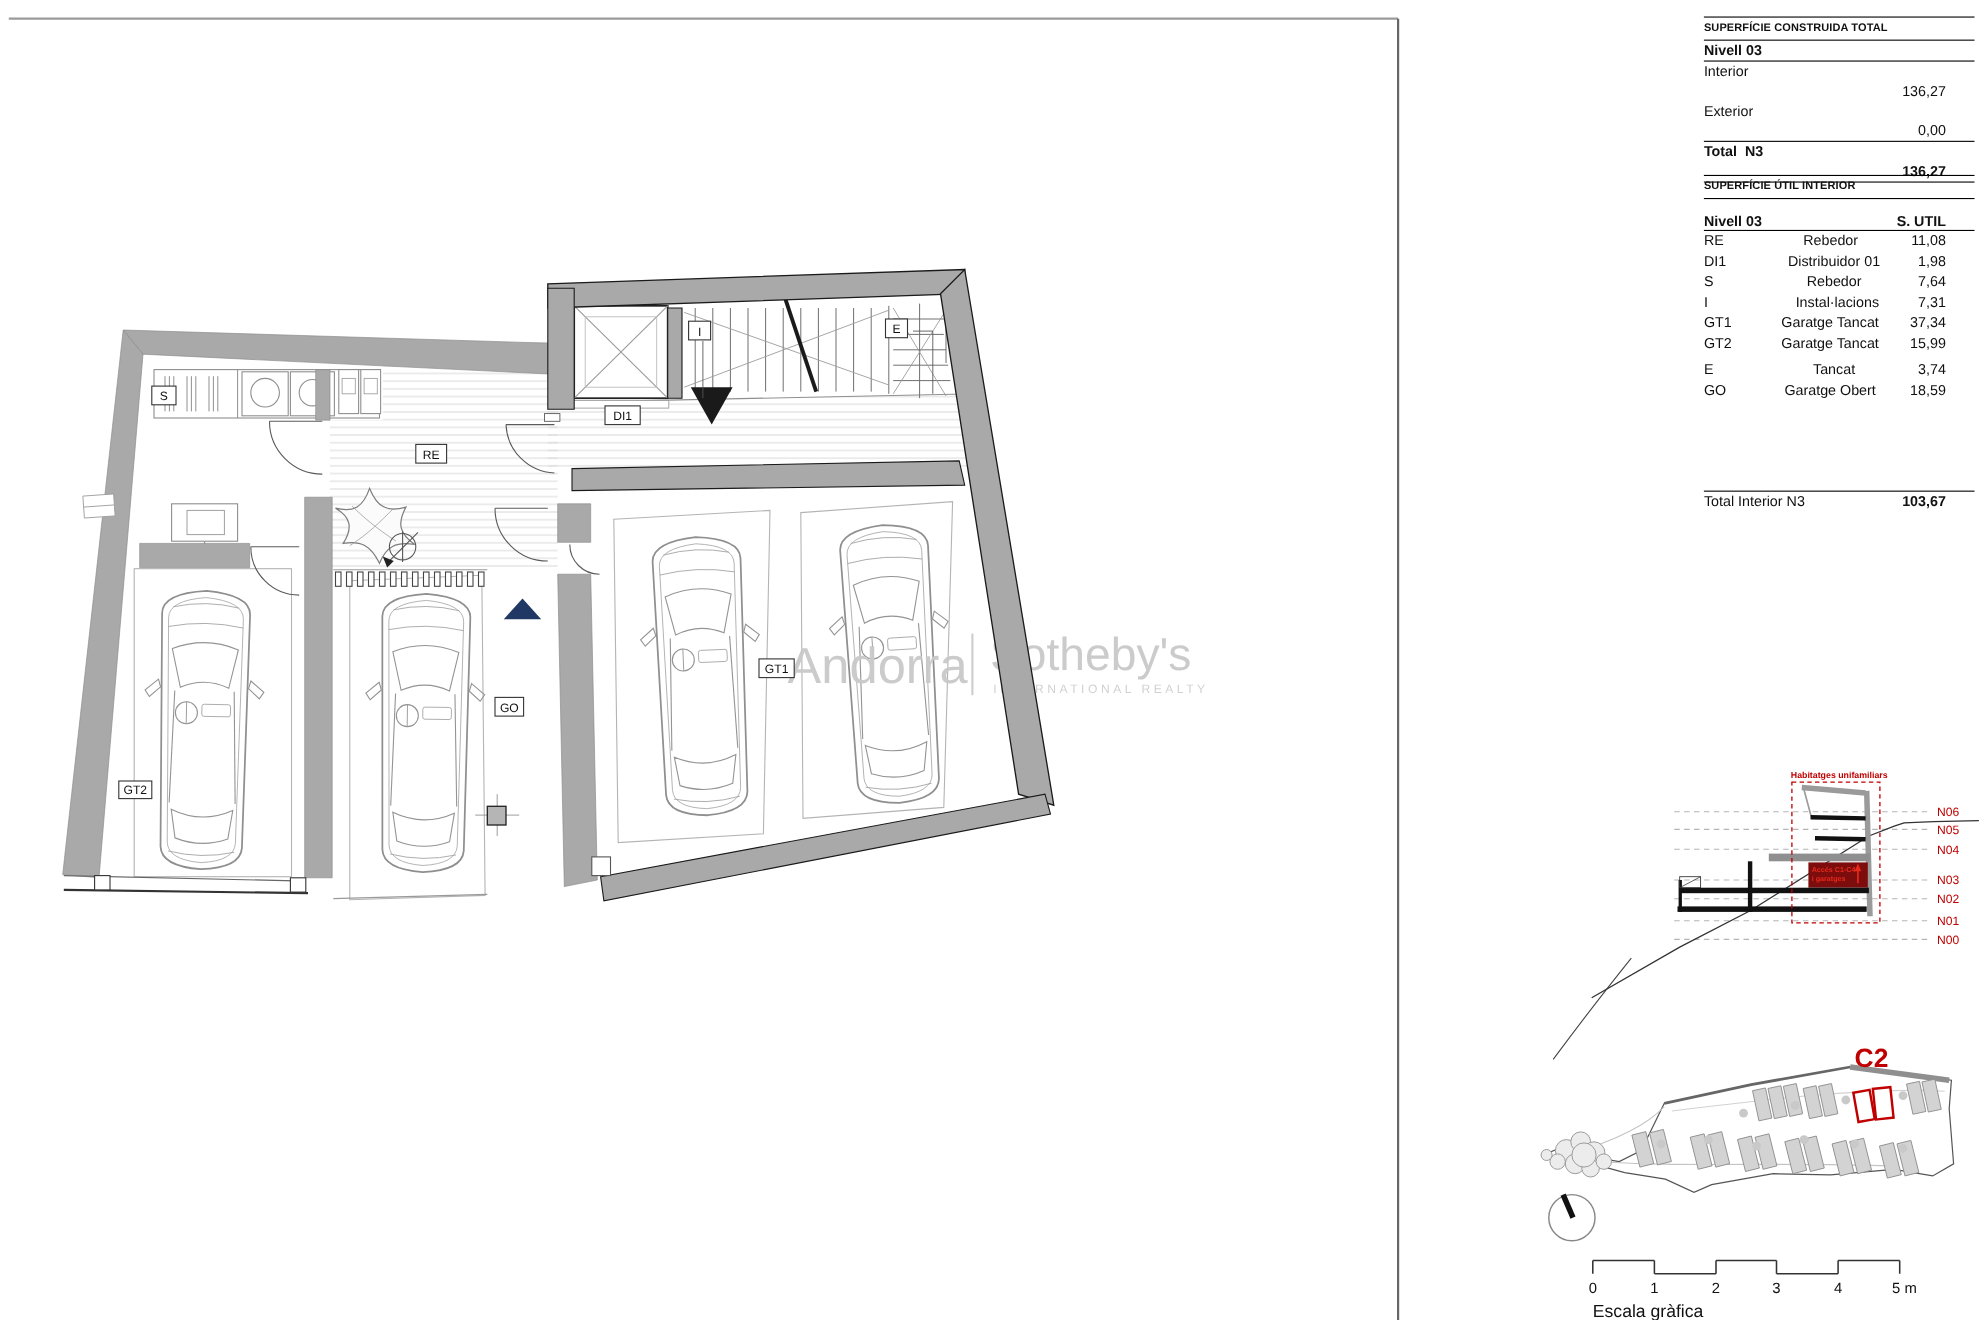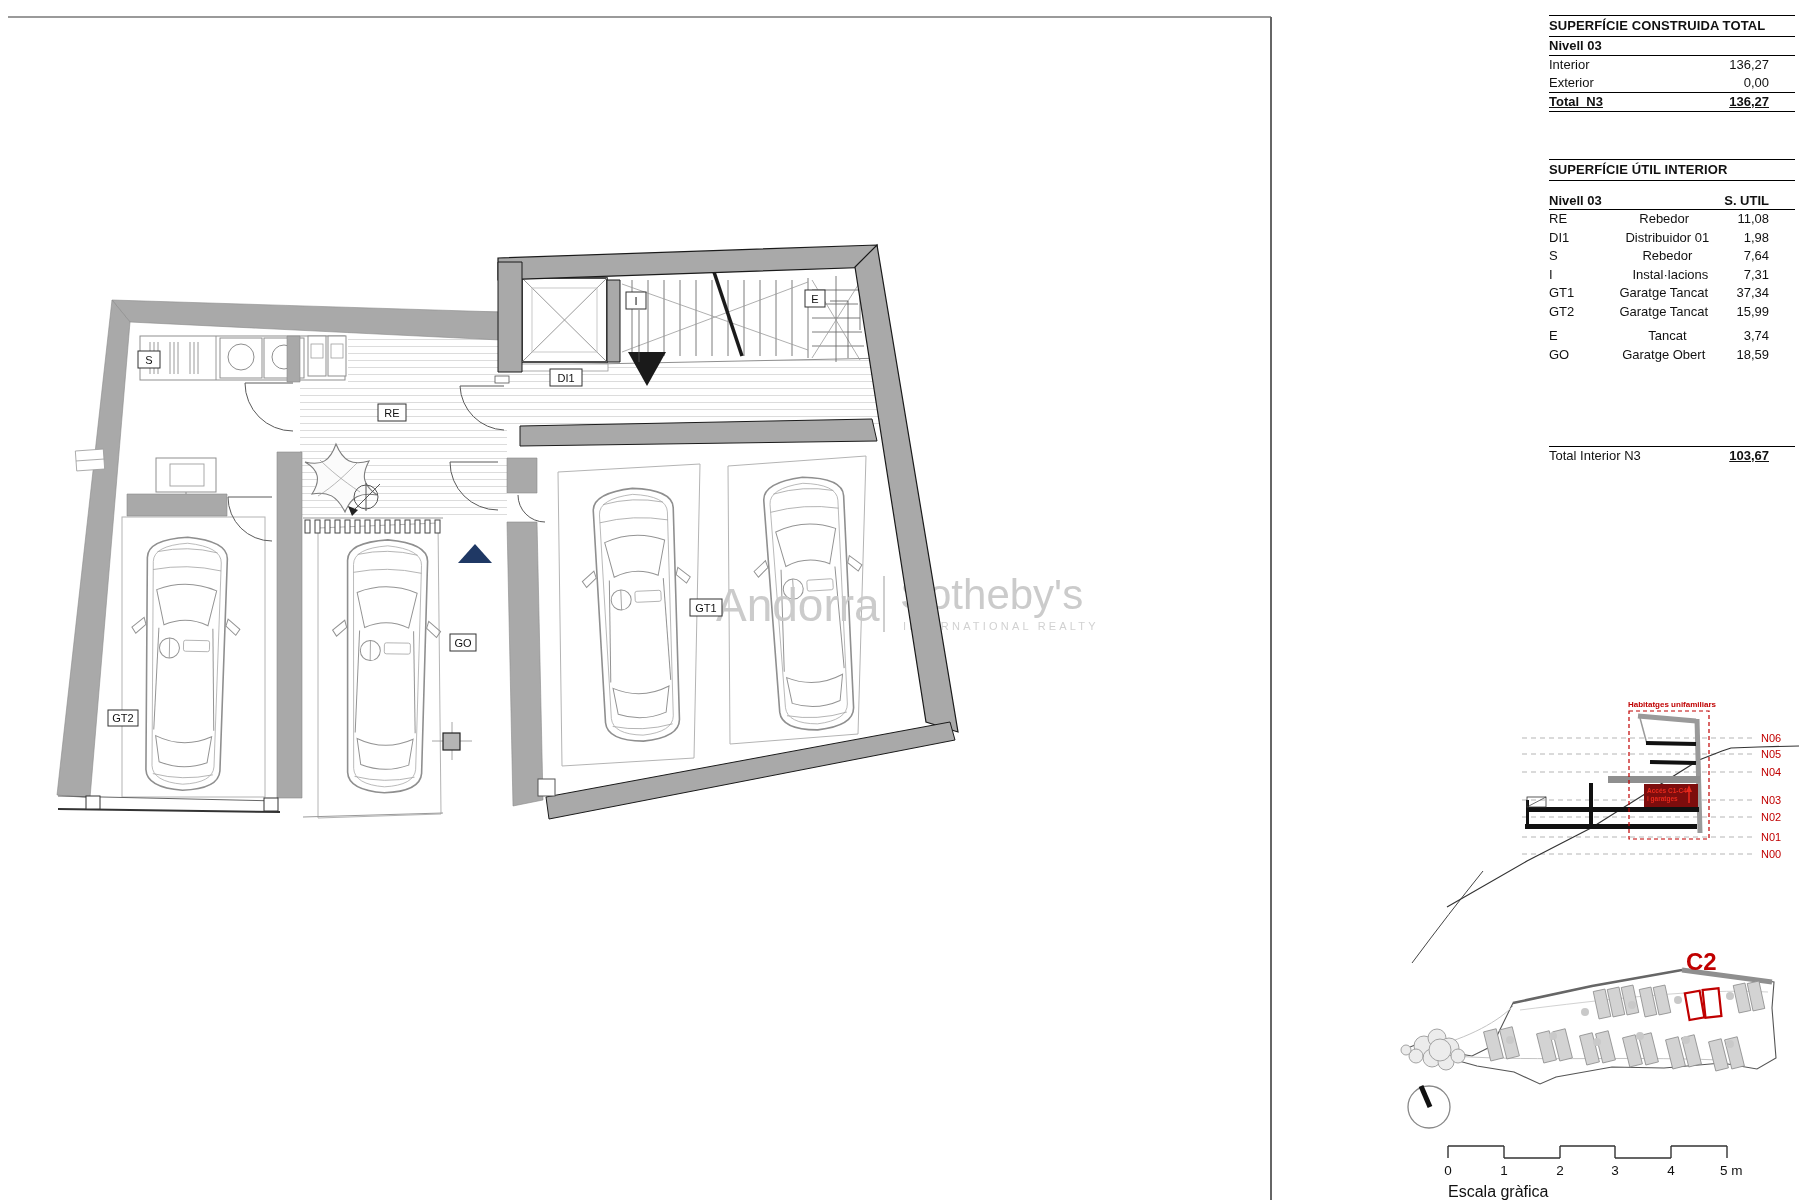--- a/index.html
+++ b/index.html
@@ -5,29 +5,29 @@
   html,body{margin:0;padding:0;background:#fff;}
   .stage{position:relative;width:1800px;height:1200px;background:#fff;overflow:hidden;
          font-family:"Liberation Sans",sans-serif;}
   svg{position:absolute;left:0;top:0;}
   svg text{font-family:"Liberation Sans",sans-serif;}
   .wm{font-family:"Liberation Serif",serif;}
   
   .tbl{position:absolute;left:1549px;width:246px;color:#111;font-size:13px;}
   .rule{border-top:1px solid #000;height:0;}
   .rule.b15{border-top-width:1.8px;}
-  .t-title{font-weight:bold;font-size:13px;line-height:20px;letter-spacing:.1px;}
+  .t-title{font-weight:bold;font-size:10px;line-height:20px;letter-spacing:.1px;}
   .t-sub{font-weight:bold;line-height:18px;}
-  .t-row{display:flex;justify-content:space-between;line-height:18px;}
+  .t-row{display:flex;justify-content:space-between;line-height:18px;flex-direction:column;}
   .t-head{display:flex;justify-content:space-between;line-height:17px;margin-top:11px;font-weight:bold;}
   .t-r3{display:flex;line-height:18.5px;}
   .t-r3 .code{width:42px;}
   .t-r3 .nm{flex:1;text-align:center;}
   .val{text-align:left;padding-right:26px;margin-left:auto;}
-  .bold{font-weight:bold;text-decoration:underline;}
+  .bold{font-weight:bold;}
   .gap{margin-top:6px;}
   .pre{white-space:pre;}
   .spacer{height:82px;}
 </style>
 </head>
 <body>
 
 <div class="stage">
 
 <svg width="1800" height="1200" viewBox="0 0 1800 1200">

